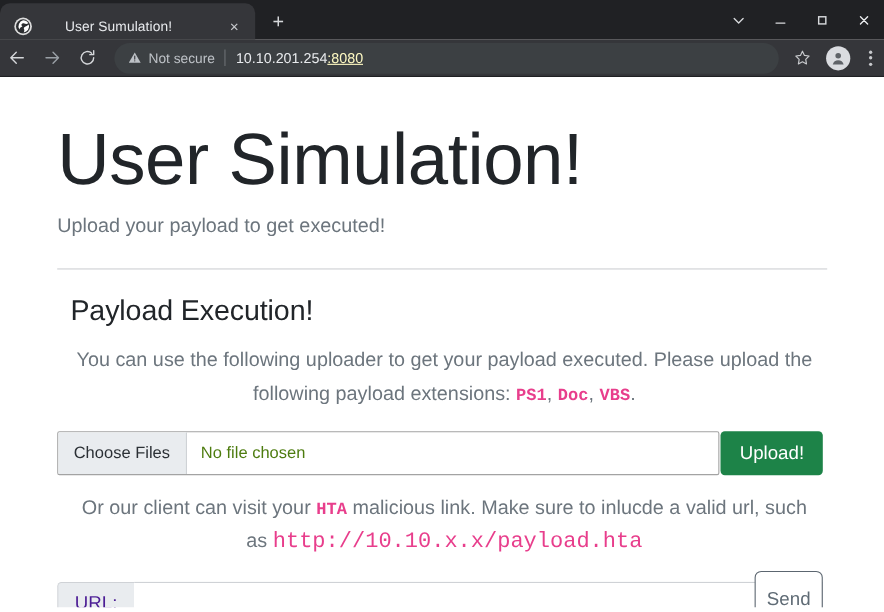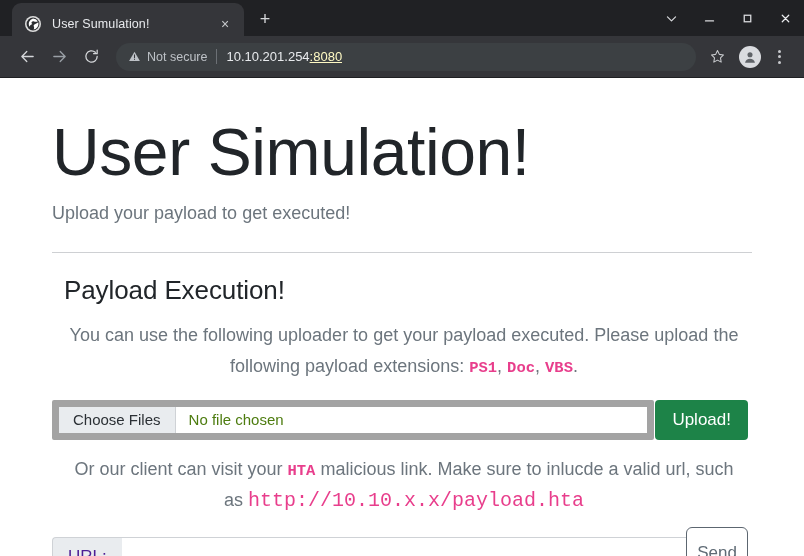--- a/index.html
+++ b/index.html
@@ -22,28 +22,29 @@
   .tabstrip {
     height: 36px;
     background: #202124;
     display: flex;
     align-items: flex-end;
     position: relative;
   }
   .tab {
     height: 33px;
     width: 232px;
-    margin-left: 12px;
+    margin-left: 0;
     background: #35363a;
     border-top-left-radius: 9px;
     border-top-right-radius: 9px;
     display: flex;
     align-items: center;
     padding: 8px 10px 0 13px;
     position: relative;
+    gap: 19px;
   }
   .tab-favicon {
     width: 16px; height: 16px;
     border-radius: 50%;
     background: #dcdcdc;
     flex: 0 0 16px;
     display: flex; align-items: center; justify-content: center;
     margin-right: 11px;
   }
   .tab-favicon svg { display: block; }
@@ -84,25 +85,25 @@
     align-items: center;
   }
   .winbtn {
     width: 38px; height: 30px;
     color: #d7d9dc;
     display: flex; align-items: center; justify-content: center;
     font-size: 12px;
   }
 
   .toolbar {
-    height: 42px;
+    height: 34px;
     background: #35363a;
     display: flex;
     align-items: center;
-    padding: 0 12px;
+    padding: 0 0;
     border-bottom: 1px solid #1f2023;
   }
   .navbtn {
     width: 30px; height: 30px;
     display: flex; align-items: center; justify-content: center;
     color: #c8cacd;
     border-radius: 50%;
     margin-right: 2px;
   }
   .omnibox {
@@ -223,21 +224,21 @@
     align-items: stretch;
     margin: 18px 0 0 -12px;
     width: 696px;
     height: 40px;
   }
   .fileinput {
     flex: 1 1 auto;
     display: flex;
     align-items: stretch;
     background: #fff;
-    border: 7px solid #a3a3a3;
+    border: 1px solid #a3a3a3;
     border-radius: 2px;
     overflow: hidden;
   }
   .choose-btn {
     background: #e9ecef;
     border-right: 1px solid #cfd2d6;
     padding: 0 14px;
     display: flex; align-items: center;
     font-size: 15px;
     color: #2b3035;

